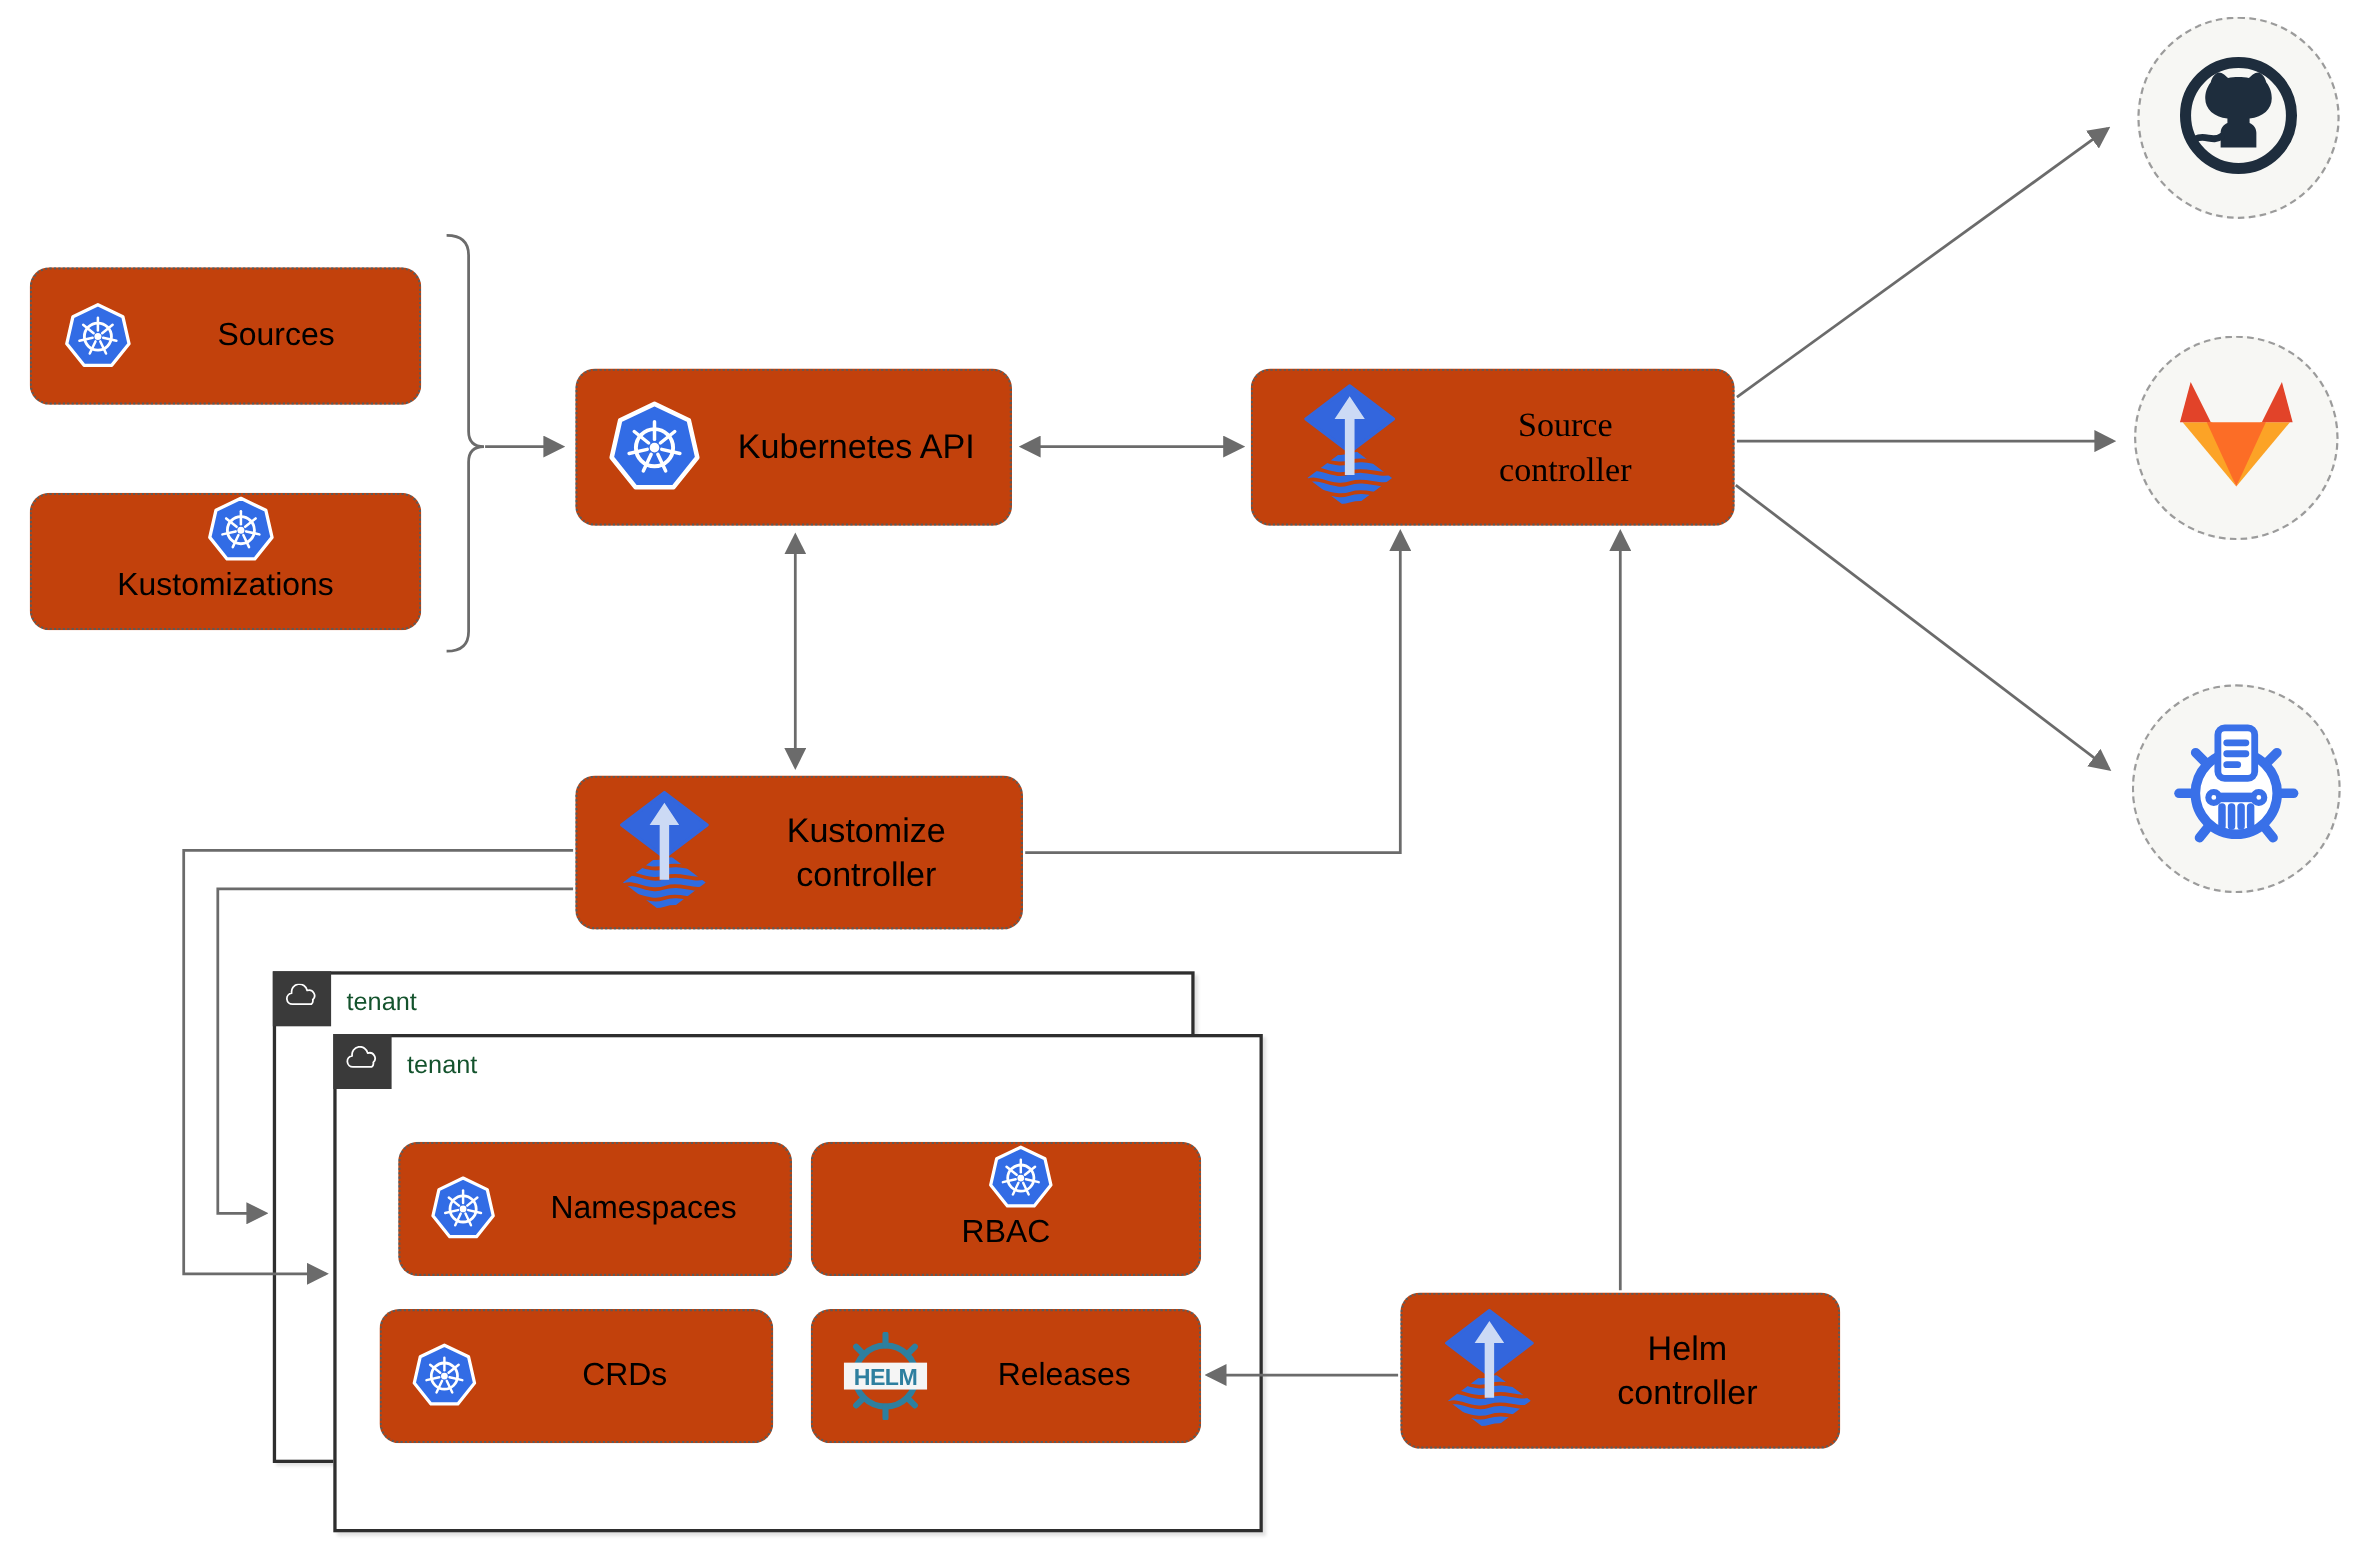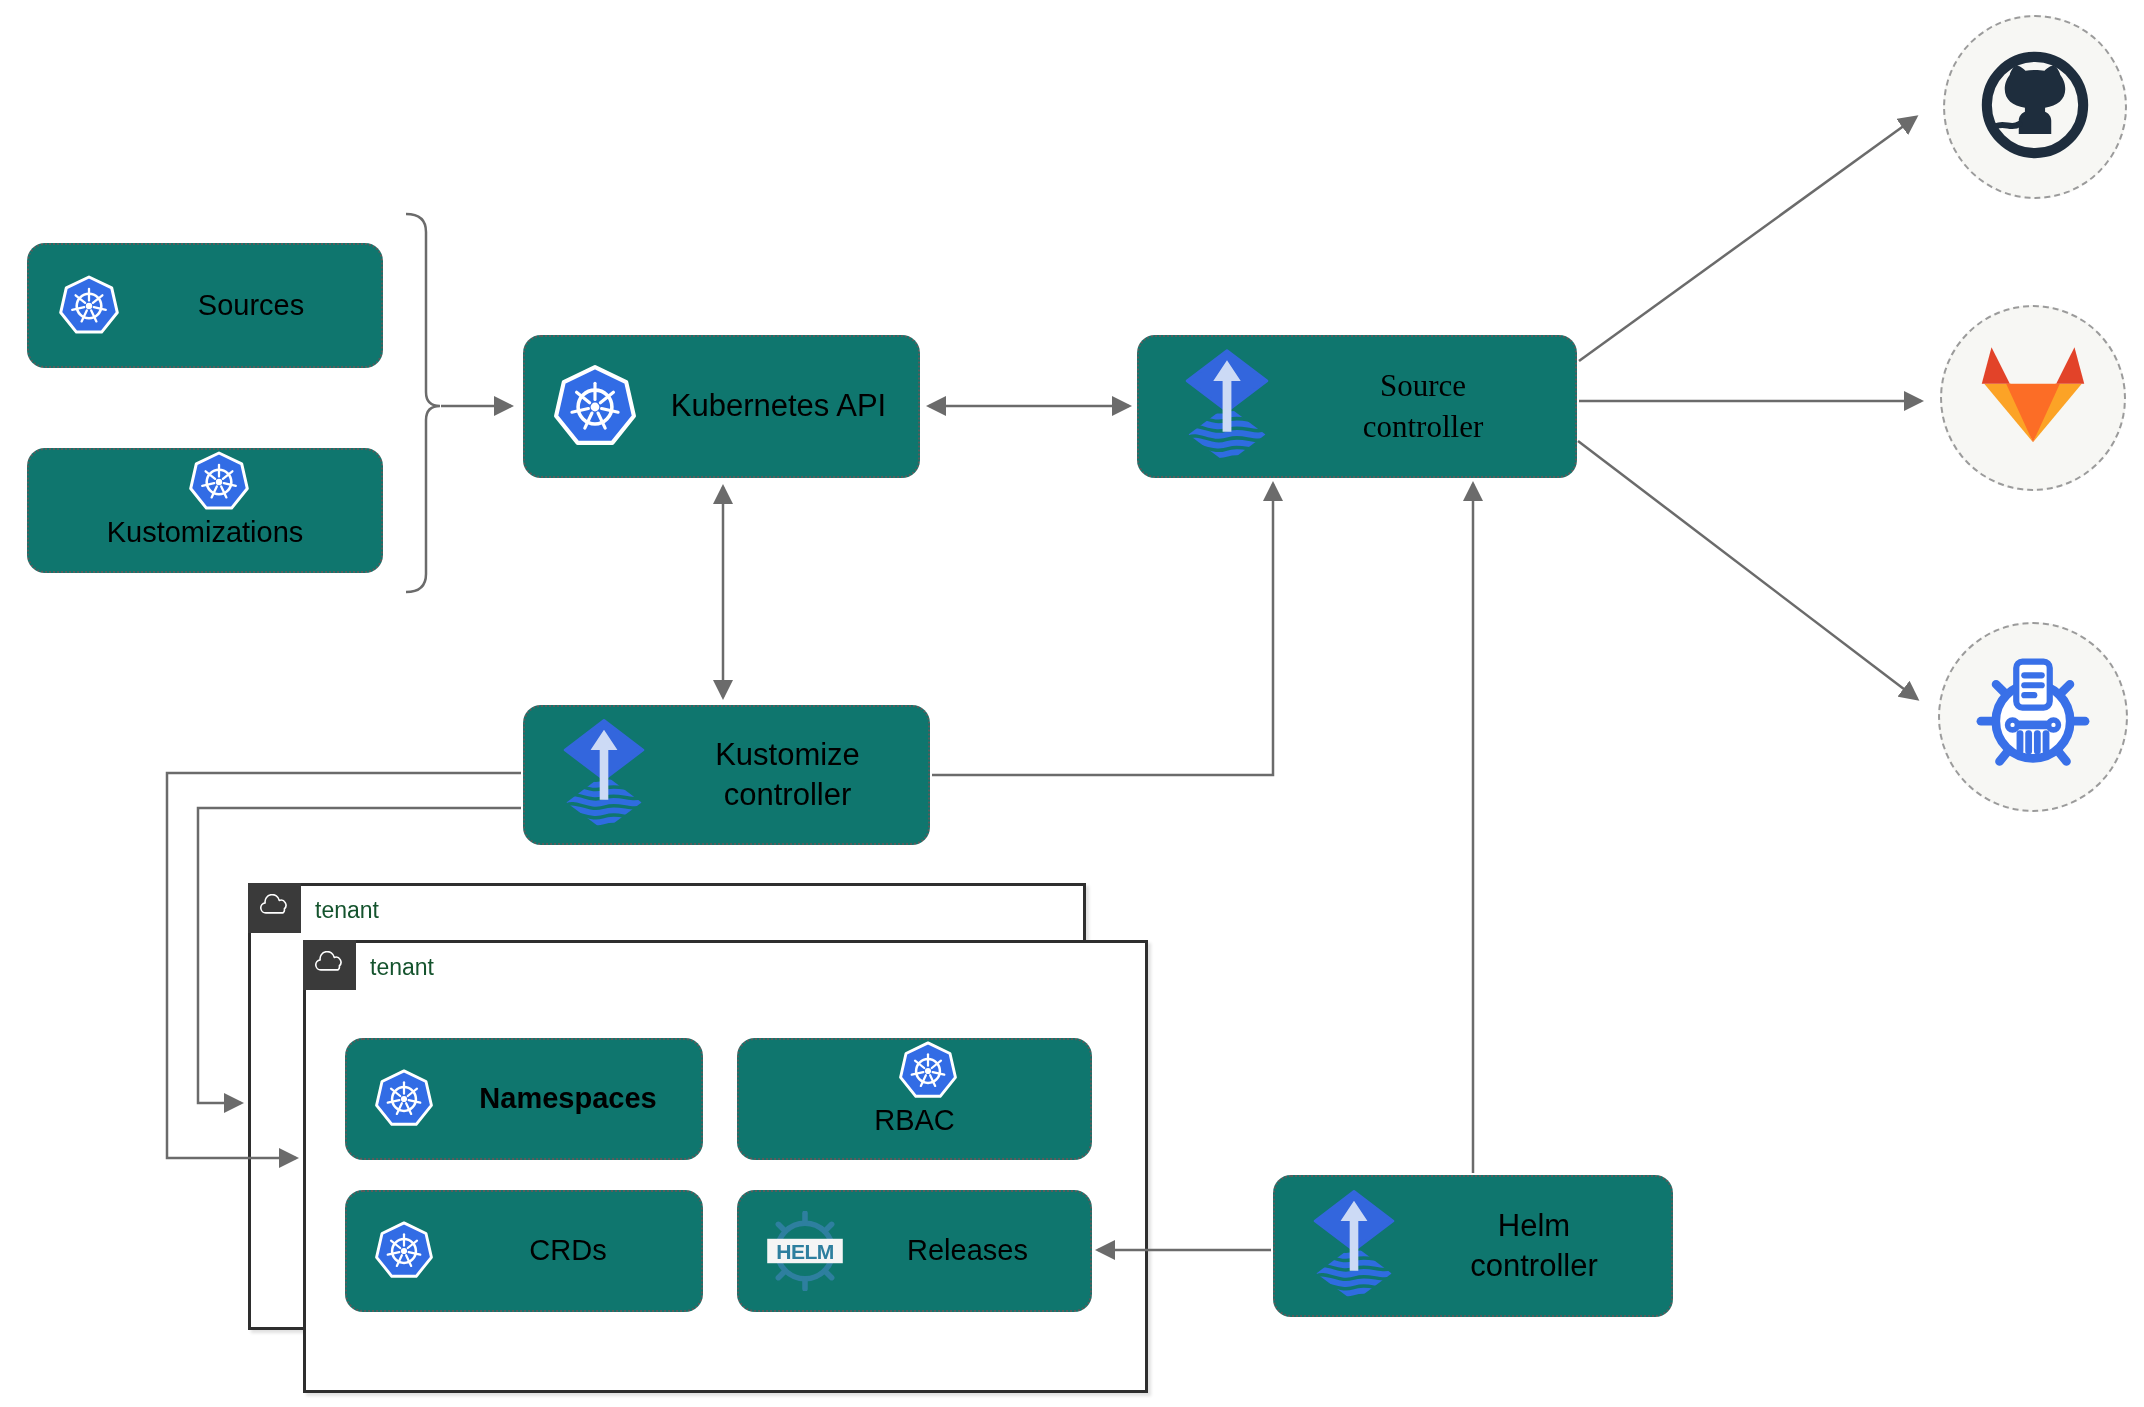--- a/index.html
+++ b/index.html
@@ -5,21 +5,21 @@
   html,body{margin:0;padding:0;background:#ffffff;}
   body{font-family:"Liberation Sans",sans-serif;}
   .canvas{position:relative;width:2144px;height:1407px;background:#ffffff;overflow:hidden;}
 
   
   .connectors{position:absolute;left:0;top:0;z-index:40;pointer-events:none;}
 
   
   .pill{
     position:absolute;
-    background:#0f766e;
+    background:#c2410c;
     border:2px dotted #5b5b5b;
     border-radius:18px;
     display:flex;
     align-items:center;
     box-sizing:border-box;
     z-index:10;
   }
   .pill .icn{flex:0 0 auto;display:flex;align-items:center;justify-content:center;}
   .pill .lbl{
     flex:1 1 auto;
@@ -252,21 +252,21 @@
     <div class="tenant-tab">
       <span>
         <svg width="34" height="24">
             <use href="#sym-cloud"></use>
           </svg>
       </span>
     </div>
     <span class="tenant-label">tenant</span>
   </div>
 
-  <div class="pill" style="left:345px;top:1038px;width:358px;height:122px;font-weight:bold;">
+  <div class="pill" style="left:362px;top:1038px;width:358px;height:122px;">
     <span class="icn" style="margin-left:26px;">
       <svg width="62" height="62">
           <use href="#sym-k8s"></use>
         </svg>
     </span>
     <span class="lbl">Namespaces</span>
   </div>
 
   <div class="pill" style="left:737px;top:1038px;width:355px;height:122px;flex-direction:column;">
     <span class="icn" style="margin-left:26px;">

